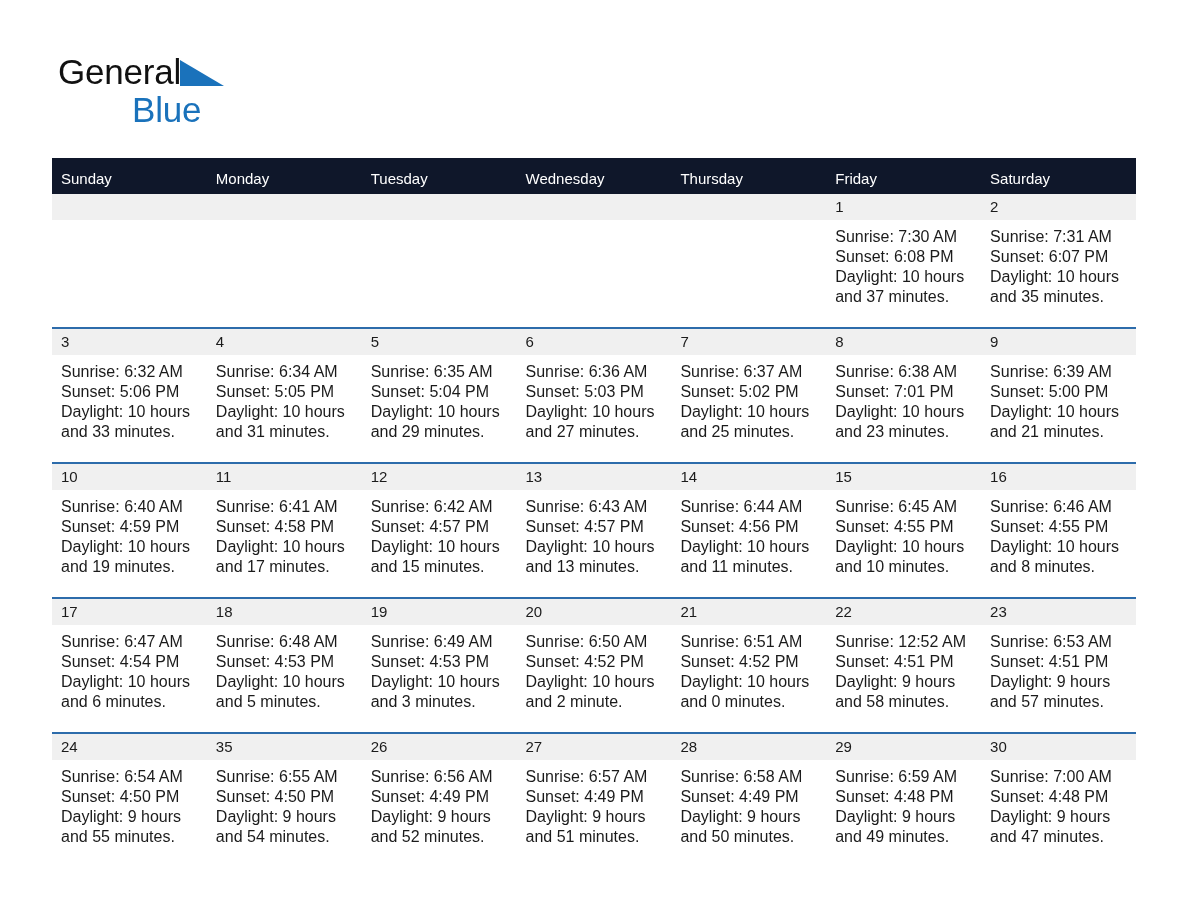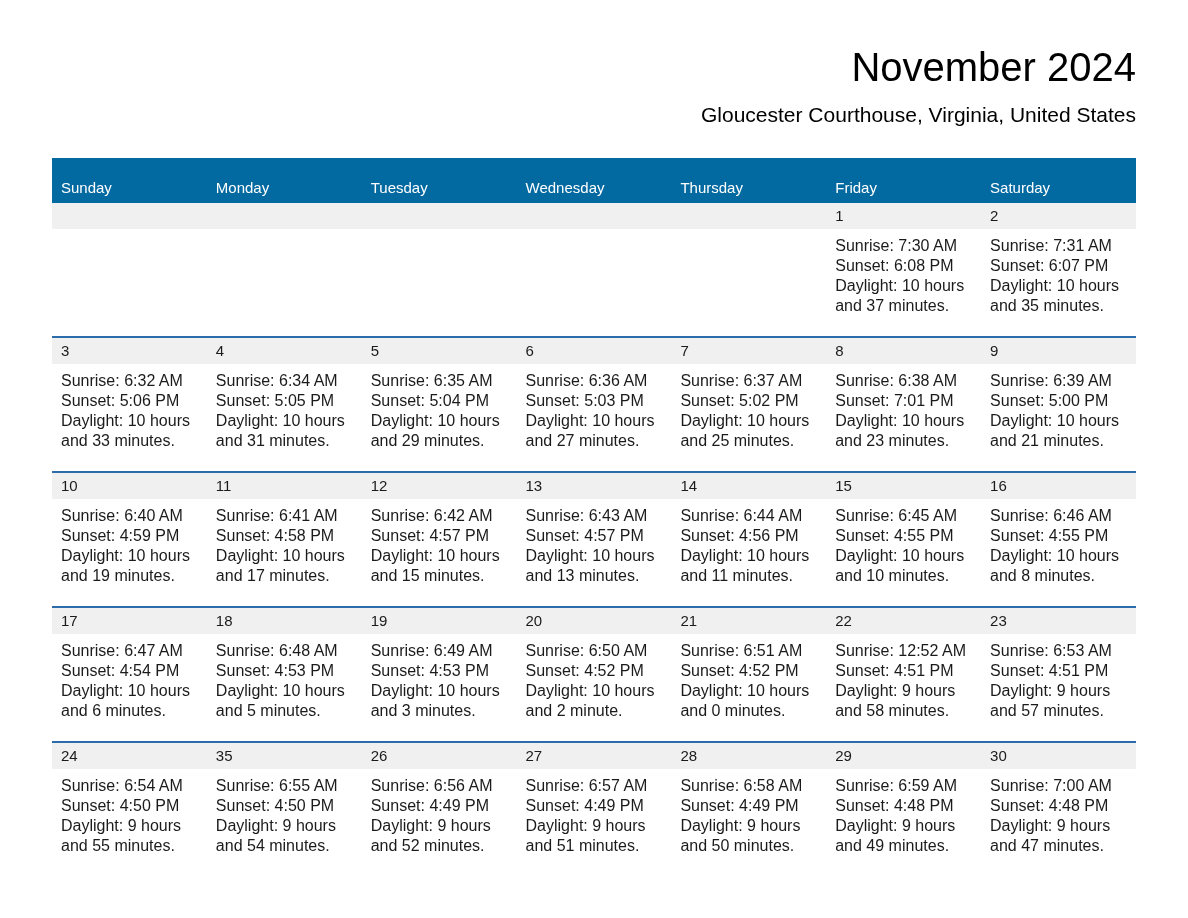--- a/index.html
+++ b/index.html
@@ -97,26 +97,26 @@
     position: absolute;
     left: 52px;
     top: 158px;
     width: 1084px;
     border-collapse: collapse;
     table-layout: fixed;
   }
   .calendar col { width: 154.857px; }
 
   thead th {
-    background: #0369a1;
+    background: #0f172a;
     color: #ffffff;
     font-size: 15px;
     font-weight: 400;
     text-align: left;
-    padding: 22px 0 7px 9px;
+    padding: 13px 0 7px 9px;
     height: 16px;
     line-height: 16px;
     border: none;
   }
 
   tbody tr.week-row > td {
     vertical-align: top;
     padding: 0;
     border-top: 2px solid #2d6cab;
     height: 133px;
@@ -149,25 +149,31 @@
   .cell-body div { white-space: nowrap; }
   .cell-body .daylight-line { white-space: normal; }
 </style>
 </head>
 <body>
 
 <div class="page">
 
   <div class="header">
 
-
-    <div class="titles">
-      <div class="cal-title">November 2024</div>
-      <div class="cal-subtitle">Gloucester Courthouse, Virginia, United States</div>
+    <div class="brand">
+      <span class="brand-row1">
+        <span class="brand-general">General</span><span class="brand-tri"><svg width="44" height="26" viewBox="0 0 44 26" xmlns="http://www.w3.org/2000/svg">
+              <polygon points="0,0 0,26 44,26" fill="#1a72bb"></polygon>
+            </svg></span>
+      </span>
+      <span class="brand-row2">
+        <span class="brand-blue">Blue</span>
+      </span>
     </div>
+
 
   </div>
 
   <table class="calendar">
     <colgroup>
       <col>
         <col>
         <col>
         <col>
         <col>

